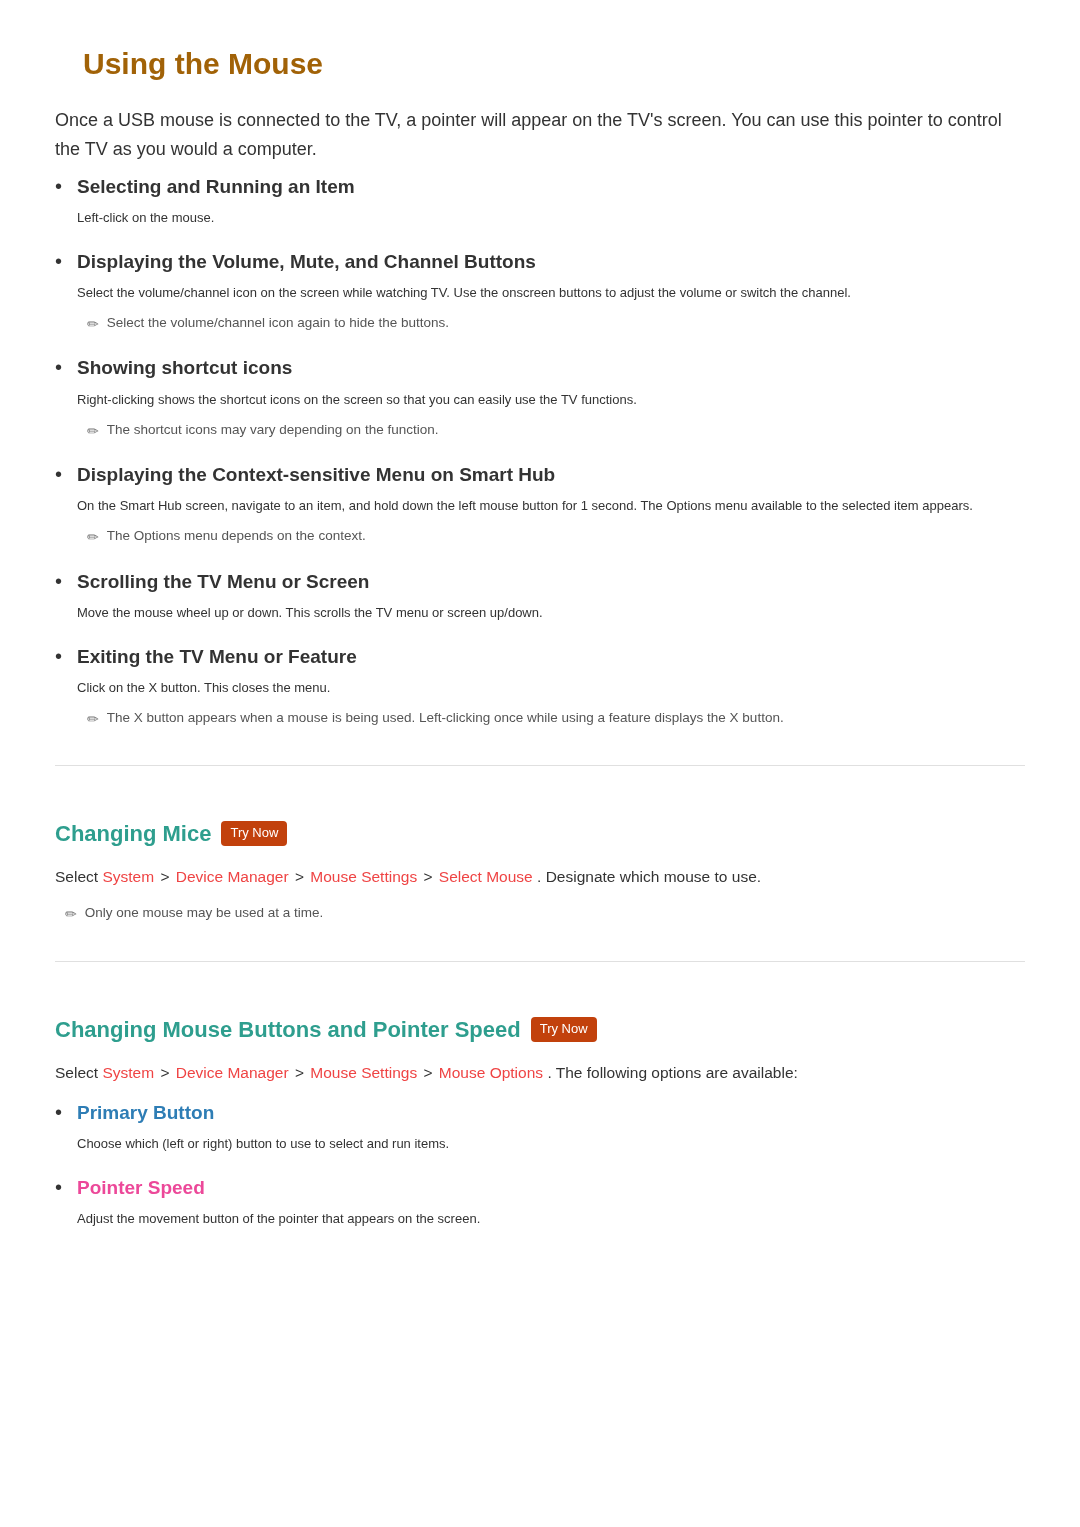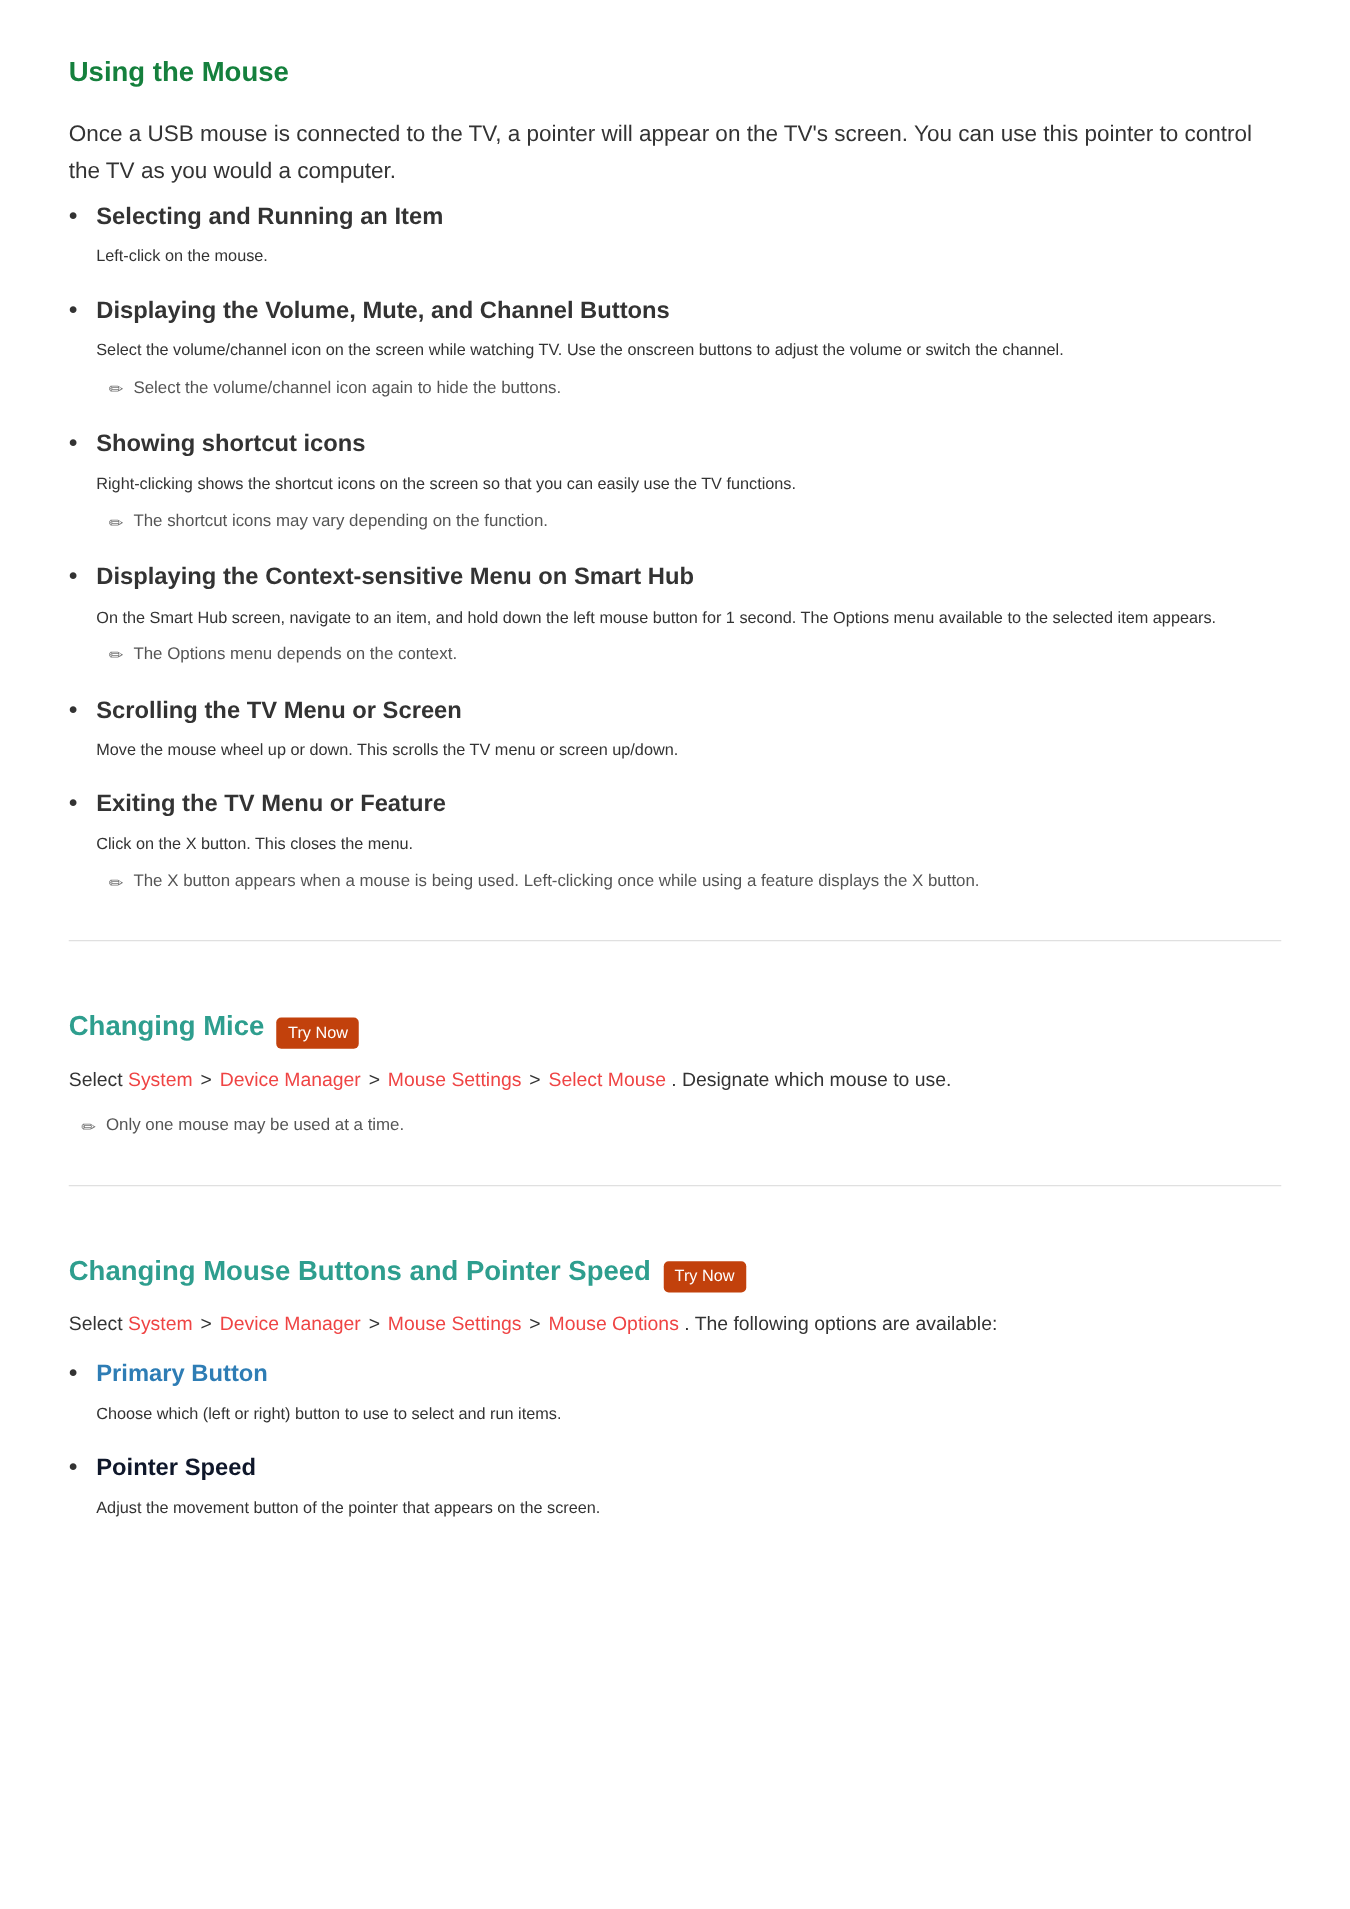--- a/index.html
+++ b/index.html
@@ -12,34 +12,35 @@
       background: #ffffff;
       font-family: Arial, sans-serif;
       font-size: 16px;
       color: #333333;
       padding: 40px 55px;
       max-width: 1080px;
       line-height: 1.6;
     }
 
     h1 {
-      color: #15803d;
-      font-size: 22px;
+      color: #a16207;
+      font-size: 30px;
       font-weight: 600;
       margin-bottom: 18px;
+      margin-left: 28px;
     }
 
     h2 {
       color: #2e9e8e;
       font-size: 22px;
       font-weight: 600;
       margin-top: 50px;
       margin-bottom: 14px;
       display: flex;
-      align-items: flex-end;
+      align-items: center;
       gap: 10px;
     }
 
     .try-now-badge {
       background-color: #c2410c;
       color: #fff;
       font-size: 13px;
       font-weight: normal;
       padding: 2px 9px;
       border-radius: 4px;
@@ -225,16 +226,16 @@
   <a class="menu-link">Mouse Options</a>
   <span>. The following options are available:</span>
 </p>
 
 <ul class="main-list">
   <li>
     <div class="bullet-heading" style="color: #2e7db5;">Primary Button</div>
     <div class="bullet-text">Choose which (left or right) button to use to select and run items.</div>
   </li>
   <li>
-    <div class="bullet-heading" style="color: #0f172a;">Pointer Speed</div>
+    <div class="bullet-heading" style="color: #ec4899;">Pointer Speed</div>
     <div class="bullet-text">Adjust the movement button of the pointer that appears on the screen.</div>
   </li>
 </ul>
 
 </body></html>

